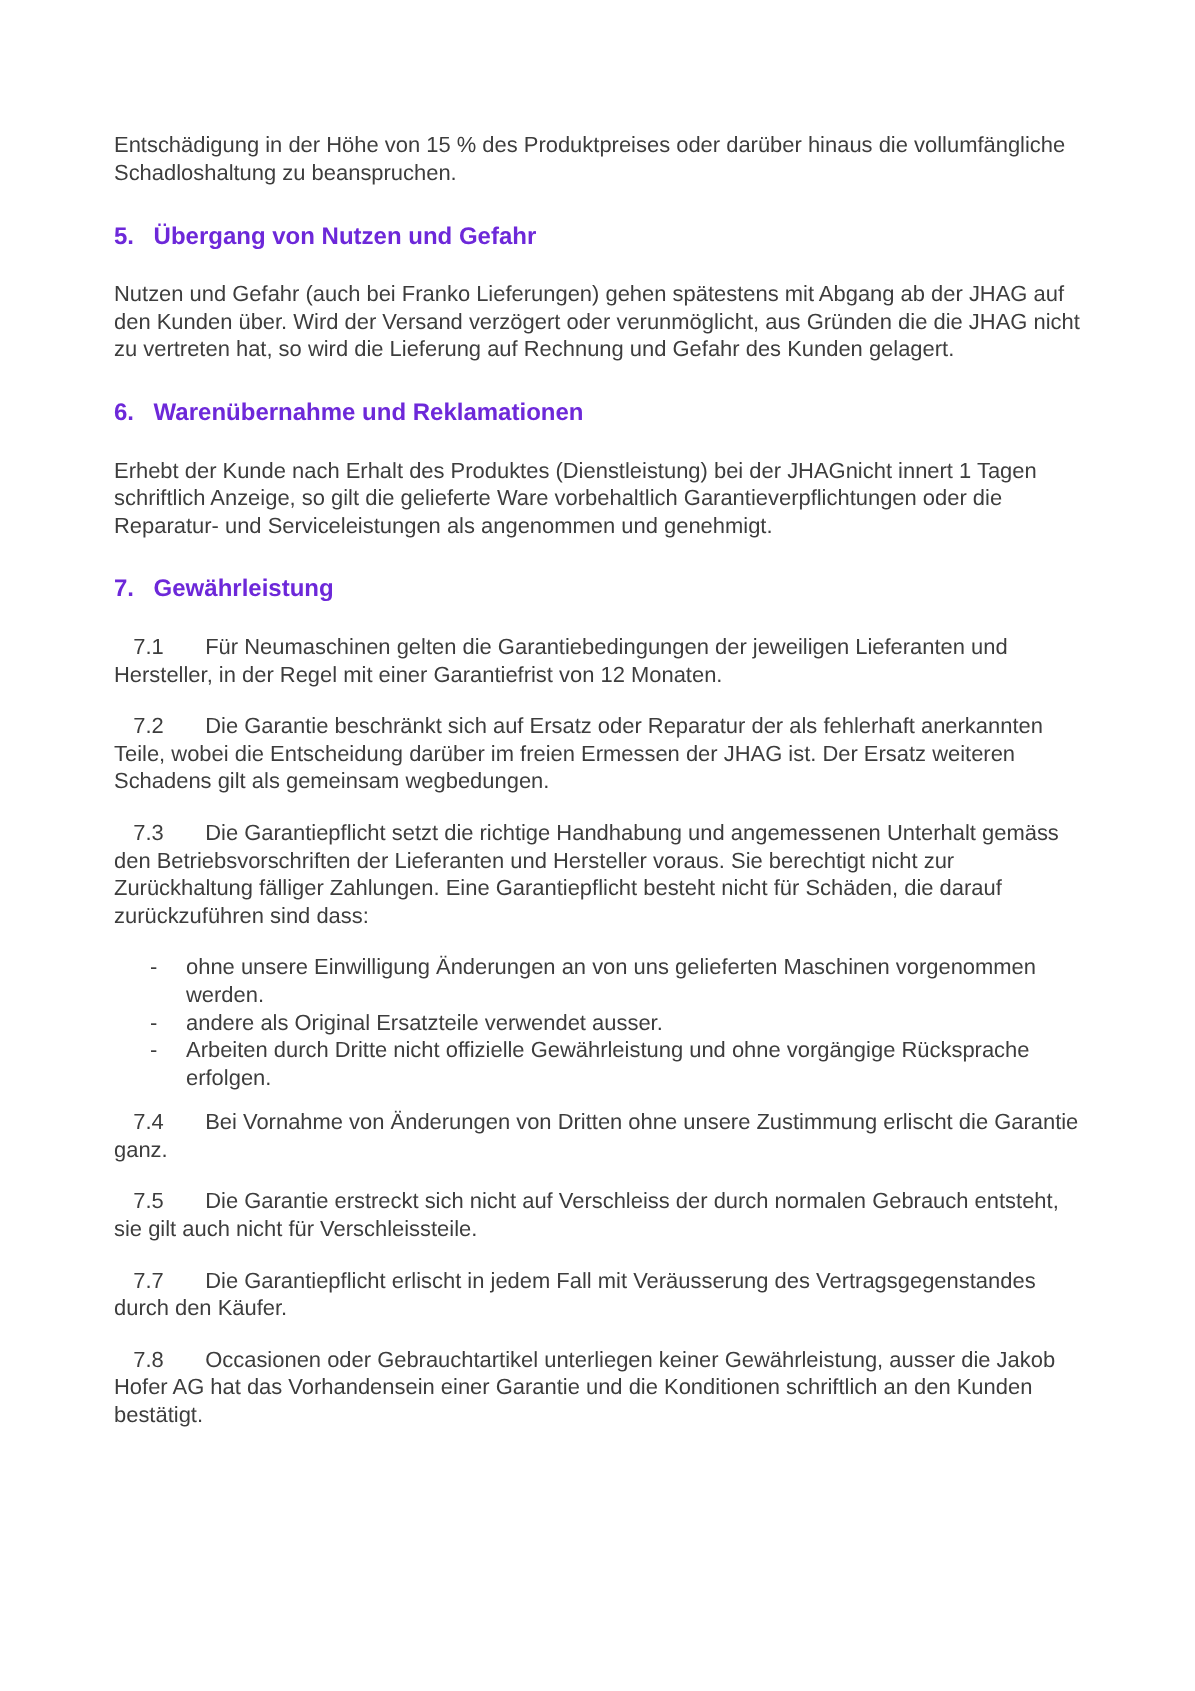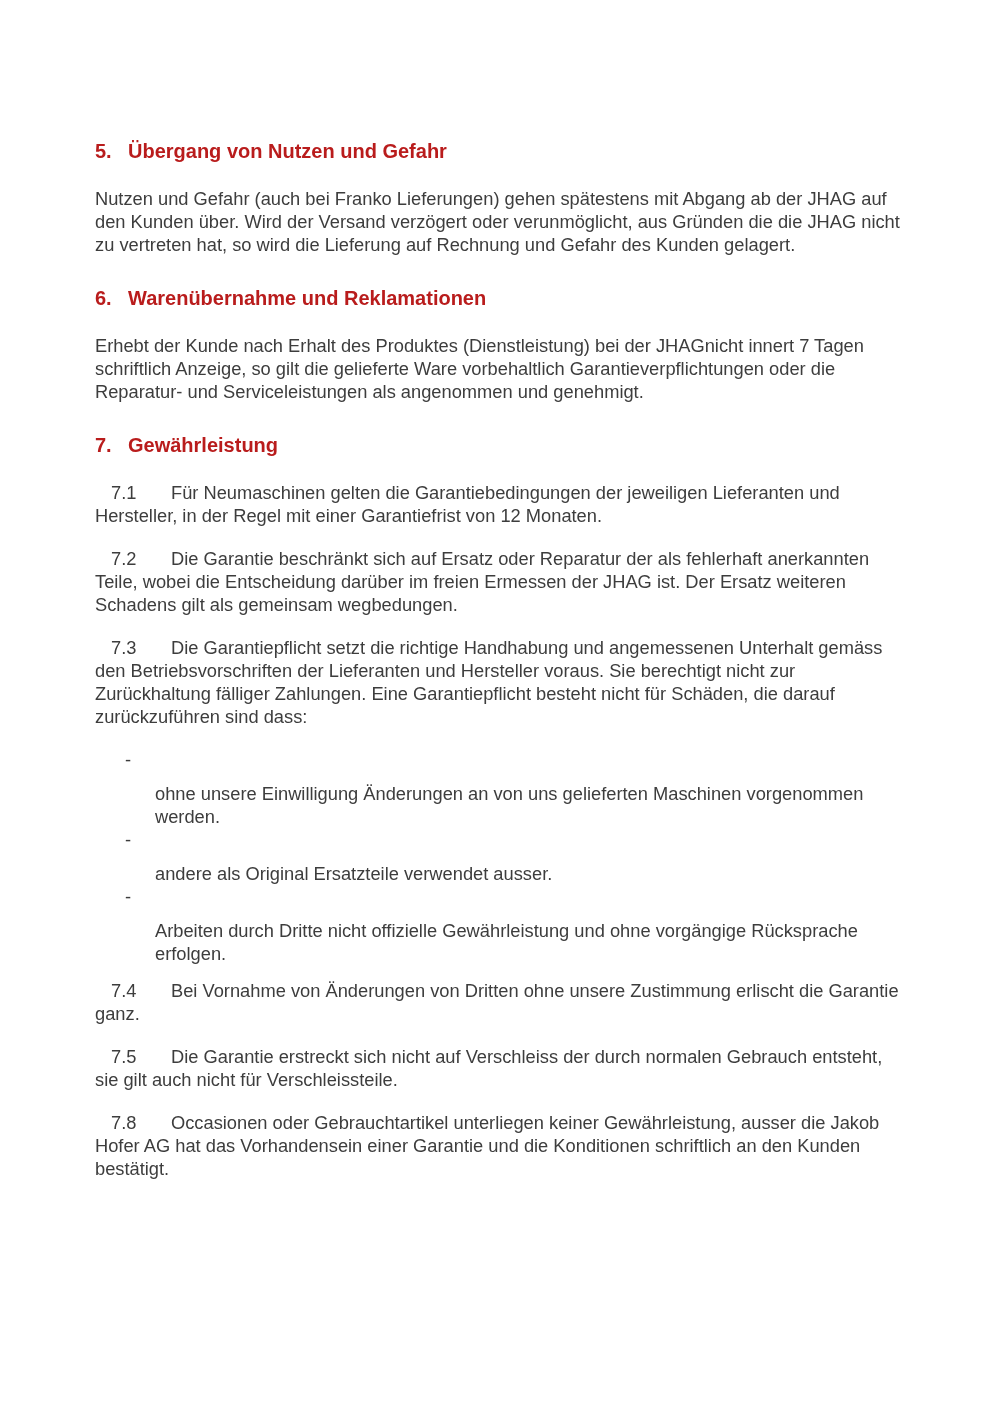--- a/index.html
+++ b/index.html
@@ -20,21 +20,21 @@
   p.body, p.clause {
     font-size: 18.3px;
     line-height: 23px;
     margin: 0 0 20px 0;
   }
   h2.heading {
     font-size: 20px;
     line-height: 24px;
     font-weight: bold;
     margin: 30px 0 24px 0;
-    color: #b91c1c;
+    color: #6d28d9;
   }
   .hnum {
     display: inline-block;
     width: 33px;
   }
   .cnum {
     display: inline-block;
     width: 60px;
     margin-left: 16px;
   }
@@ -46,36 +46,36 @@
   .dash-item {
     display: flex;
     padding-left: 30px;
   }
   .dash-marker {
     flex: 0 0 30px;
     width: 30px;
   }
   .dash-text {
     flex: 1 1 auto;
-    margin-top: 34px;
   }
 </style>
 </head>
 <body>
 
 <div class="page">
 
+  <p class="body">Entschädigung in der Höhe von 15 % des Produktpreises oder darüber hinaus die vollumfängliche Schadloshaltung zu beanspruchen.</p>
 
   <h2 class="heading"><span class="hnum">5.</span><span>Übergang von Nutzen und Gefahr</span></h2>
 
   <p class="body">Nutzen und Gefahr (auch bei Franko Lieferungen) gehen spätestens mit Abgang ab der JHAG auf den Kunden über. Wird der Versand verzögert oder verunmöglicht, aus Gründen die die JHAG nicht zu vertreten hat, so wird die Lieferung auf Rechnung und Gefahr des Kunden gelagert.</p>
 
   <h2 class="heading"><span class="hnum">6.</span><span>Warenübernahme und Reklamationen</span></h2>
 
-  <p class="body">Erhebt der Kunde nach Erhalt des Produktes (Dienstleistung) bei der JHAGnicht innert 7 Tagen schriftlich Anzeige, so gilt die gelieferte Ware vorbehaltlich Garantieverpflichtungen oder die Reparatur- und Serviceleistungen als angenommen und genehmigt.</p>
+  <p class="body">Erhebt der Kunde nach Erhalt des Produktes (Dienstleistung) bei der JHAGnicht innert 1 Tagen schriftlich Anzeige, so gilt die gelieferte Ware vorbehaltlich Garantieverpflichtungen oder die Reparatur- und Serviceleistungen als angenommen und genehmigt.</p>
 
   <h2 class="heading"><span class="hnum">7.</span><span>Gewährleistung</span></h2>
 
   <p class="clause"><span class="cnum">7.1</span><span>Für Neumaschinen gelten die Garantiebedingungen der jeweiligen Lieferanten und Hersteller, in der Regel mit einer Garantiefrist von 12 Monaten.</span></p>
 
   <p class="clause"><span class="cnum">7.2</span><span>Die Garantie beschränkt sich auf Ersatz oder Reparatur der als fehlerhaft anerkannten Teile, wobei die Entscheidung darüber im freien Ermessen der JHAG ist. Der Ersatz weiteren Schadens gilt als gemeinsam wegbedungen.</span></p>
 
   <p class="clause"><span class="cnum">7.3</span><span>Die Garantiepflicht setzt die richtige Handhabung und angemessenen Unterhalt gemäss den Betriebsvorschriften der Lieferanten und Hersteller voraus. Sie berechtigt nicht zur Zurückhaltung fälliger Zahlungen. Eine Garantiepflicht besteht nicht für Schäden, die darauf zurückzuführen sind dass:</span></p>
 
   <div class="dash-list">
@@ -91,16 +91,17 @@
       <span class="dash-marker">-</span>
       <span class="dash-text">Arbeiten durch Dritte nicht offizielle Gewährleistung und ohne vorgängige Rücksprache erfolgen.</span>
     </div>
   </div>
 
   <p class="clause"><span class="cnum">7.4</span><span>Bei Vornahme von Änderungen von Dritten ohne unsere Zustimmung erlischt die Garantie ganz.</span></p>
 
   <p class="clause"><span class="cnum">7.5</span><span>Die Garantie erstreckt sich nicht auf Verschleiss der durch normalen Gebrauch entsteht, sie gilt auch nicht für Verschleissteile.</span></p>
 
 
+  <p class="clause"><span class="cnum">7.7</span><span>Die Garantiepflicht erlischt in jedem Fall mit Veräusserung des Vertragsgegenstandes durch den Käufer.</span></p>
 
   <p class="clause"><span class="cnum">7.8</span><span>Occasionen oder Gebrauchtartikel unterliegen keiner Gewährleistung, ausser die Jakob Hofer AG hat das Vorhandensein einer Garantie und die Konditionen schriftlich an den Kunden bestätigt.</span></p>
 
 </div>
 
 </body></html>

